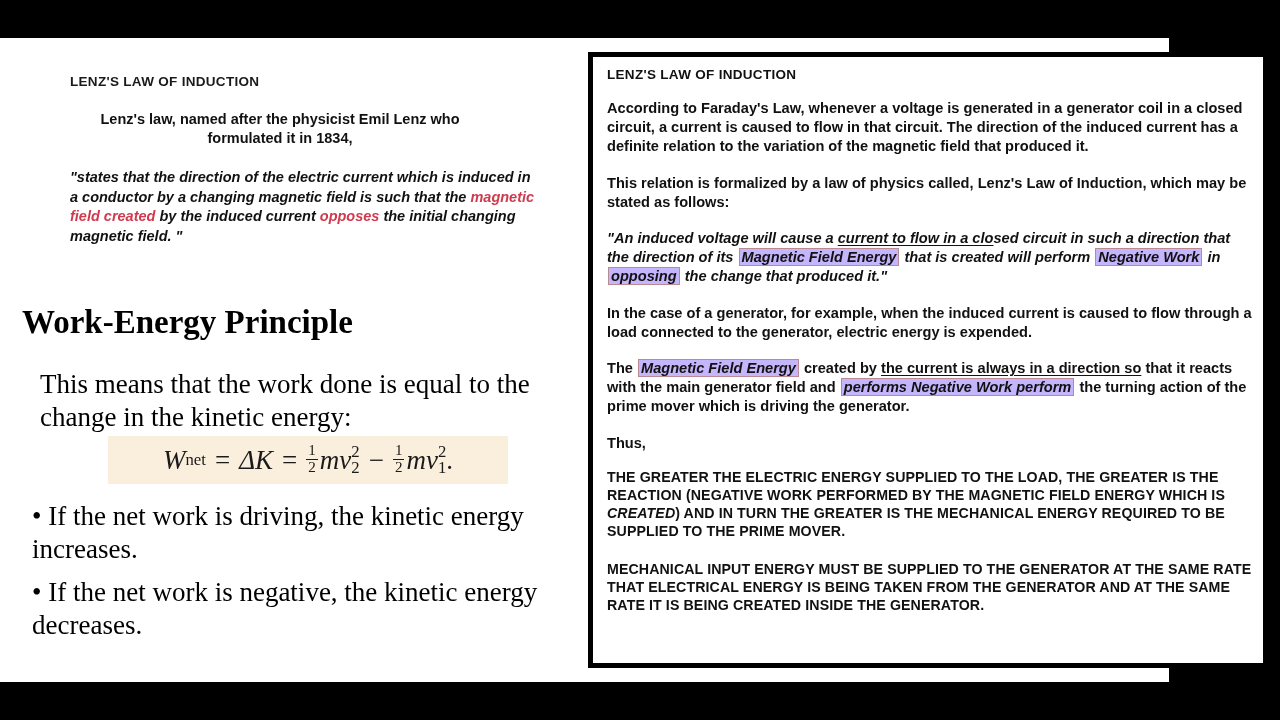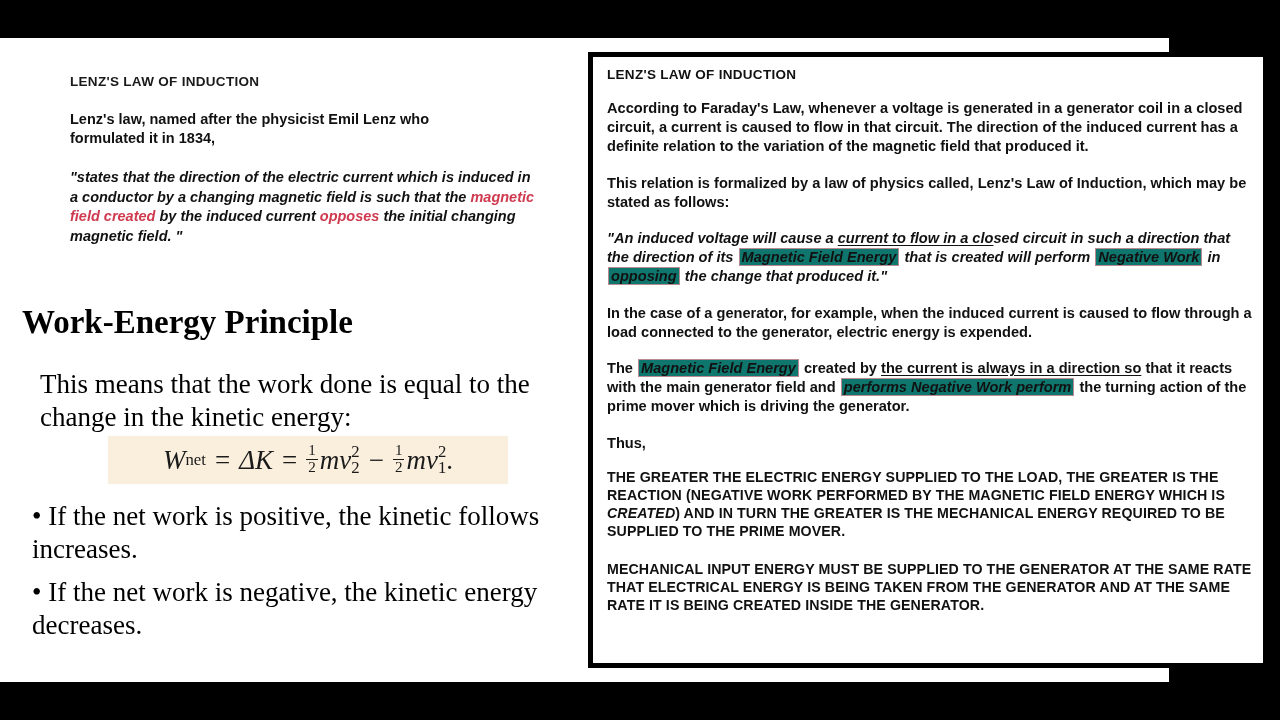--- a/index.html
+++ b/index.html
@@ -49,20 +49,21 @@
   }
   #lenz-intro {
     position: absolute;
     left: 70px;
     top: 72px;
     width: 420px;
     font-size: 14.5px;
     font-weight: bold;
     line-height: 19px;
     color: #111;
+    text-align: center;
   }
   #lenz-quote {
     position: absolute;
     left: 70px;
     top: 130px;
     width: 470px;
     font-size: 14.5px;
     font-weight: bold;
     font-style: italic;
     line-height: 19.5px;
@@ -179,21 +180,21 @@
     font-size: 14.6px;
     font-weight: bold;
     line-height: 19.2px;
     color: #111;
     margin-bottom: 17px;
   }
   .rp.italic { font-style: italic; }
   .u { text-decoration: underline; text-underline-offset: 1.5px; }
   .boxed {
     border: 1px solid #b98a90;
-    background: #0f766e;
+    background: #c4b5fd;
     padding: 0 2px;
     margin: 0 1px;
     font-style: italic;
   }
   .caps {
     font-size: 14.2px;
     font-weight: bold;
     line-height: 18.2px;
     letter-spacing: 0.1px;
     color: #111;
@@ -246,21 +247,21 @@
           <span class="mi">m</span>
           <span class="mi">v</span>
           <span class="sup-sub-pair">
             <span>2</span>
             <span>1</span>
           </span>
           <span>.</span>
         </div>
     </div>
 
-    <div class="bullets" id="bullet-1">• If the net work is positive, the kinetic follows increases.</div>
+    <div class="bullets" id="bullet-1">• If the net work is driving, the kinetic energy increases.</div>
     <div class="bullets" id="bullet-2">• If the net work is negative, the kinetic energy decreases.</div>
   </div>
 
   <div id="right-panel">
     <div id="right-inner">
 
       <div id="lenz-heading-right">LENZ'S LAW OF INDUCTION</div>
 
       <div class="rp">According to Faraday's Law, whenever a voltage is generated in a generator coil in a closed circuit, a current is caused to flow in that circuit. The direction of the induced current has a definite relation to the variation of the magnetic field that produced it.</div>
 

